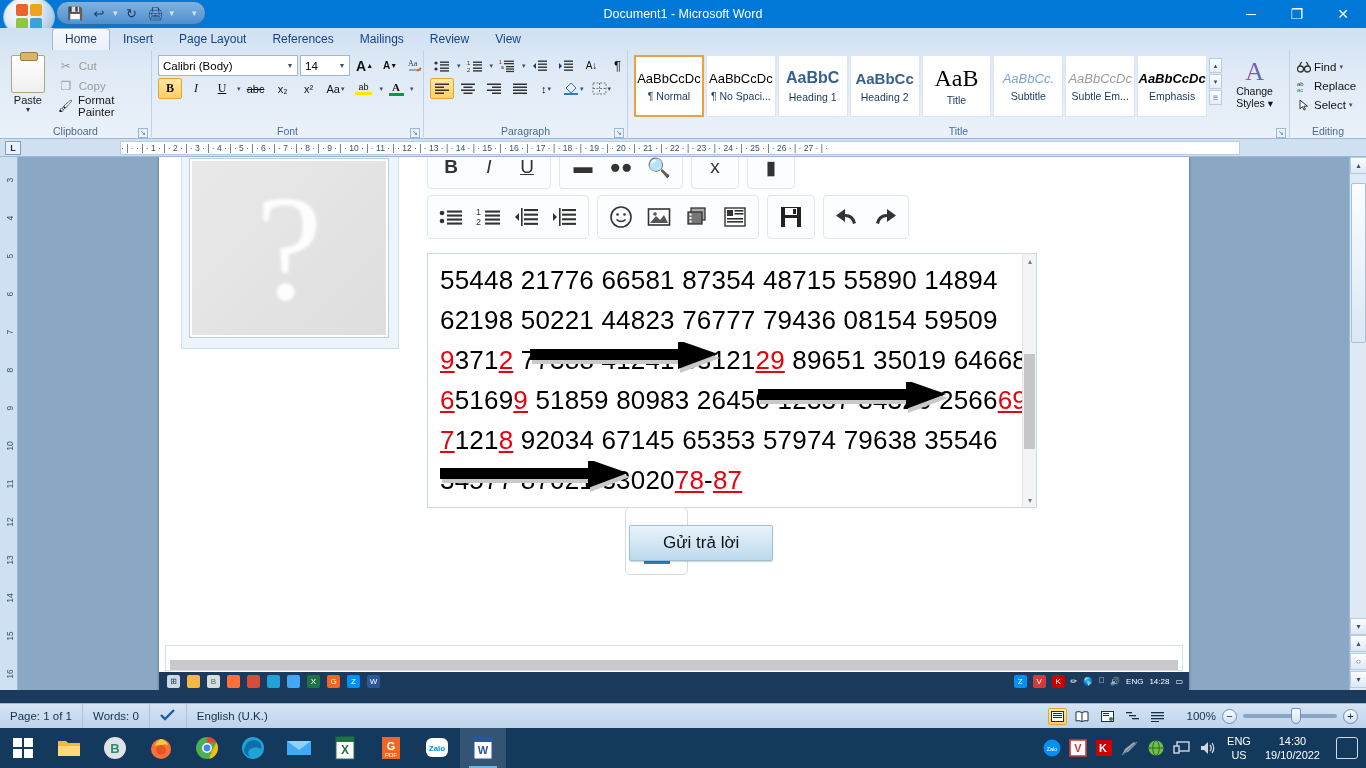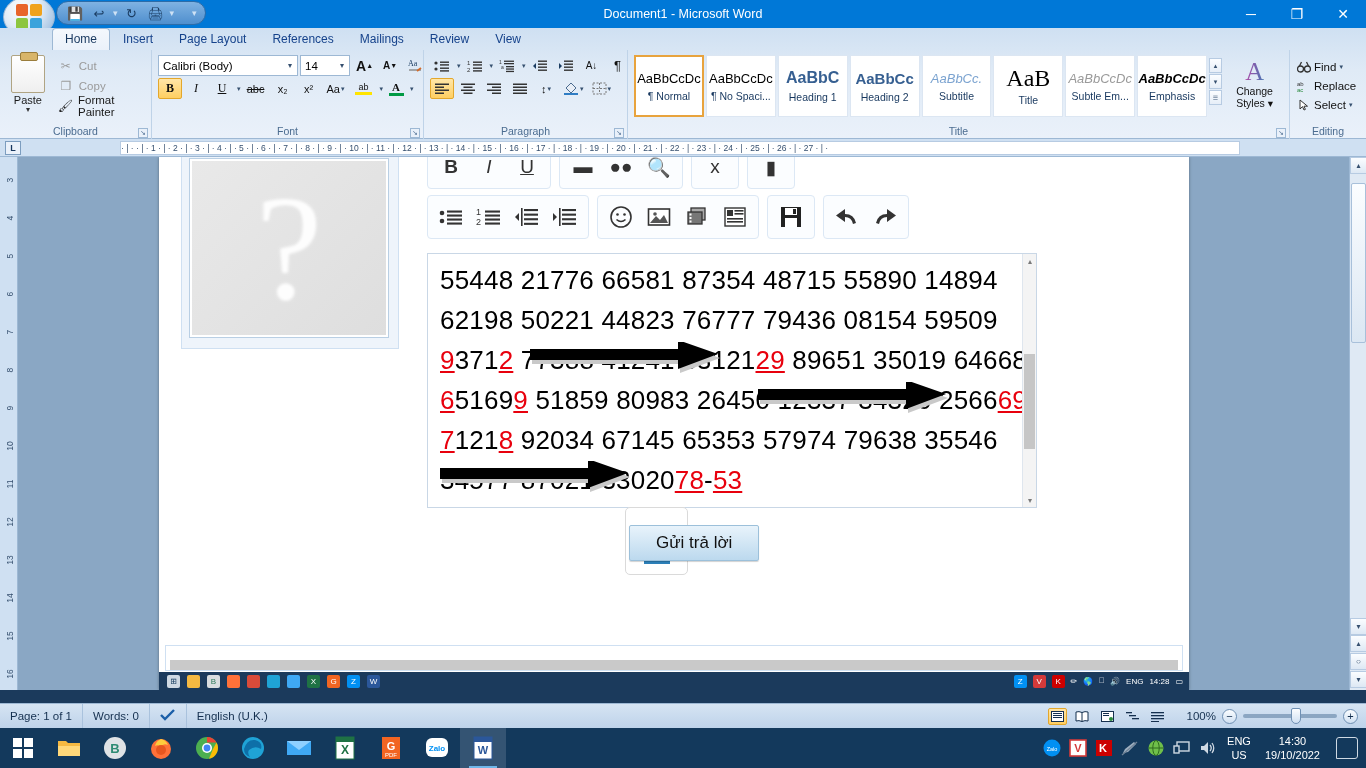--- a/index.html
+++ b/index.html
@@ -237,21 +237,21 @@
   .nb-ar{ position:absolute; left:0; width:14px; height:14px; display:flex;align-items:center;justify-content:center;
           font-size:8px; color:#7a7a7a; }
 
   
   .arrow{ position:absolute; }
   .arrow svg{ display:block; }
 
   
   .btnrow{ position:absolute; left:470px; top:368px; display:flex; gap:7px; align-items:flex-start; }
   .wbtn{
-    height:36px; padding:0 26px; display:flex; align-items:center; justify-content:center;
+    height:36px; padding:0 33px; display:flex; align-items:center; justify-content:center;
     font-size:17px; color:#111; border:1px solid #b6b6b6; border-radius:2px;
     background:linear-gradient(#fdfdfd,#ededed);
     box-shadow:0 1px 1px rgba(0,0,0,.18);
     white-space:nowrap;
   }
   .wbtn.primary{ background:linear-gradient(#e8f3fb,#bcd9ee); border-color:#9cc0da; }
   .ghost{
     position:absolute; left:466px; top:350px; width:63px; height:68px;
     border:1px solid #dadada; border-radius:5px; background:#fff;
   }
@@ -600,26 +600,26 @@
             </div>
             <div class="scell">
               <div class="spreview" style="color:#365f91;font-weight:bold;font-size:16px">AaBbC</div>
               <div class="slabel">Heading 1</div>
             </div>
             <div class="scell">
               <div class="spreview" style="color:#365f91;font-weight:bold;font-size:15px">AaBbCc</div>
               <div class="slabel">Heading 2</div>
             </div>
             <div class="scell">
+              <div class="spreview" style="font-family:'Liberation Serif',serif;font-size:24px;line-height:24px">AaB</div>
+              <div class="slabel">Title</div>
+            </div>
+            <div class="scell">
               <div class="spreview" style="color:#7ba3d0;font-style:italic">AaBbCc.</div>
               <div class="slabel">Subtitle</div>
-            </div>
-            <div class="scell">
-              <div class="spreview" style="font-family:'Liberation Serif',serif;font-size:24px;line-height:24px">AaB</div>
-              <div class="slabel">Title</div>
             </div>
             <div class="scell">
               <div class="spreview" style="color:#9a9a9a;font-style:italic">AaBbCcDc</div>
               <div class="slabel">Subtle Em...</div>
             </div>
             <div class="scell">
               <div class="spreview" style="font-style:italic;font-weight:bold">AaBbCcDc</div>
               <div class="slabel">Emphasis</div>
             </div>
             <div class="gal-scroll">
@@ -846,21 +846,21 @@
             <div>
               <span class="ru">9</span><span>371</span><span class="ru">2</span><span> 77388 41241 33121</span><span class="ru">29</span><span> 89651 35019 64668</span>
             </div>
             <div>
               <span class="ru">6</span><span>5169</span><span class="ru">9</span><span> 51859 80983 26450 12337 34320 2566</span><span class="ru">69</span>
             </div>
             <div>
               <span class="ru">7</span><span>121</span><span class="ru">8</span><span> 92034 67145 65353 57974 79638 35546</span>
             </div>
             <div>
-              <span>34577 87021 33020</span><span class="ru">78</span><span>-</span><span class="ru">53</span>
+              <span>34577 87021 33020</span><span class="ru">78</span><span>-</span><span class="ru">87</span>
             </div>
           </div>
 
           <div class="arrow" style="left:102px; top:88px;">
             <svg width="198" height="34" viewBox="0 0 198 34">
               <path d="M2 22 L150 22 L150 31 L190 16 L150 2 L150 11 L2 11 Z" fill="#c9c9c9"></path>
               <path d="M0 18 L148 18 L148 27 L188 12 L148 -2 L148 7 L0 7 Z" fill="#000"></path>
             </svg>
           </div>
           <div class="arrow" style="left:330px; top:128px;">

